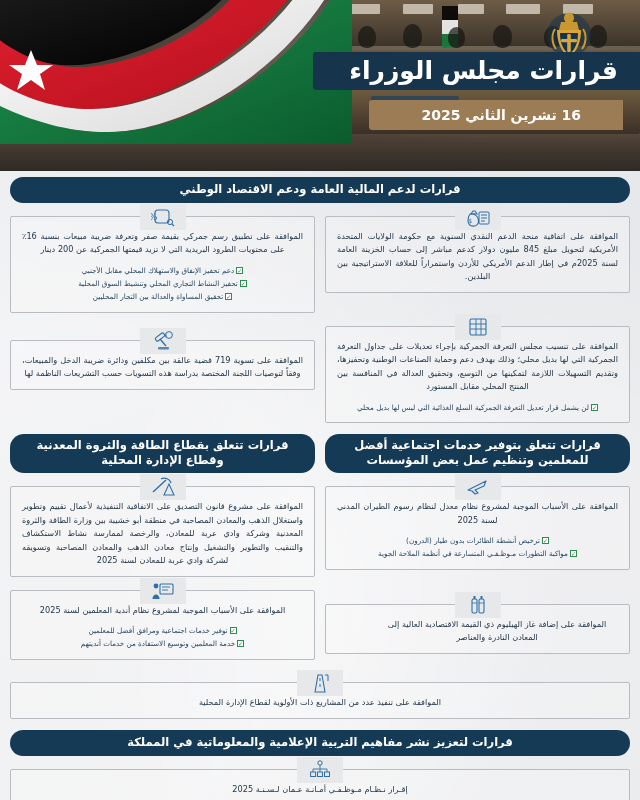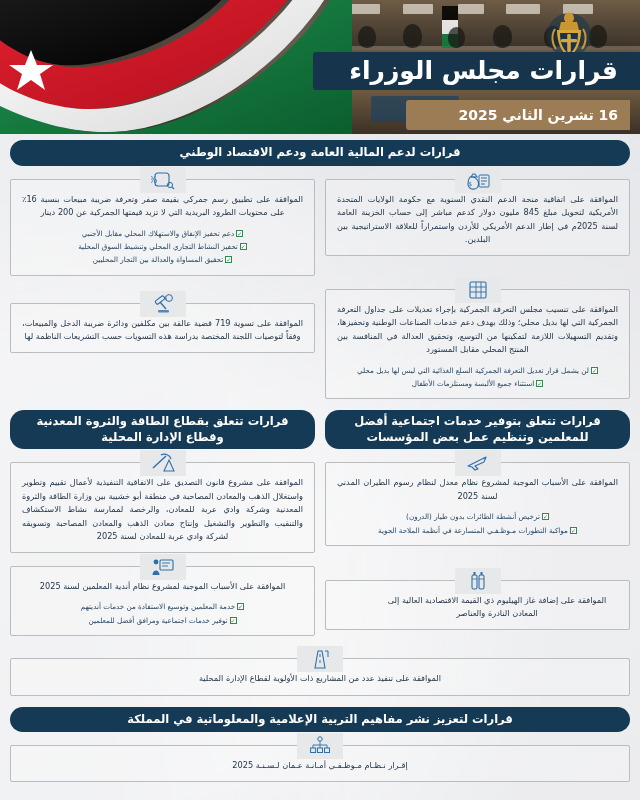--- a/index.html
+++ b/index.html
@@ -14,21 +14,21 @@
     width: 640px; height: 800px;
     background:
       radial-gradient(ellipse at 12% 72%, rgba(255,255,255,.55) 0 30%, rgba(0,0,0,0) 62%),
       radial-gradient(ellipse at 85% 88%, rgba(255,255,255,.4) 0 26%, rgba(0,0,0,0) 60%),
       linear-gradient(160deg, #edeef0 0%, #e4e5e8 45%, #dfe0e4 100%);
   }
 
   
   .header {
     position: relative;
-    width: 640px; height: 134px;
+    width: 640px; height: 171px;
     overflow: hidden;
     background: linear-gradient(100deg, #2a2f33 0%, #3c3a36 28%, #4b443c 52%, #55483c 72%, #3a332c 100%);
   }
   .hall {
     position: absolute; inset: 0;
     background:
       radial-gradient(ellipse at 68% 18%, rgba(120,110,95,.55) 0 22%, rgba(0,0,0,0) 55%),
       radial-gradient(ellipse at 92% 35%, rgba(150,135,110,.35) 0 20%, rgba(0,0,0,0) 55%),
       linear-gradient(180deg, #2e2b27 0%, #4a4038 40%, #5b4c3e 70%, #2f2a25 100%);
   }
@@ -66,23 +66,23 @@
     position: absolute; right: 0; top: 52px;
     background: #16354d;
     padding: 6px 22px 7px 36px;
     border-radius: 3px 0 0 3px;
   }
   .title-bar h1 {
     color: #ffffff; font-size: 25px; font-weight: bold;
     letter-spacing: .3px; line-height: 1;
   }
   .date-bar {
-    position: absolute; right: 10px; top: 100px;
+    position: absolute; right: 17px; top: 100px;
     background: #9c7c54;
-    padding: 5px 12px 6px 52px;
+    padding: 5px 42px 6px 52px;
     border-radius: 3px 0 0 3px;
   }
   .date-bar span { color: #ffffff; font-size: 14px; font-weight: bold; }
 
   
   .section-head {
     background: #153a55;
     border-radius: 14px;
     color: #fff;
     text-align: center;
@@ -260,29 +260,25 @@
         <div class="card">
           <div class="icon-notch">
             <svg width="22" height="22" viewBox="0 0 22 22">
               <rect x="3" y="3" width="16" height="16" rx="1.5" fill="none" stroke="#2f6fa8" stroke-width="1.1"></rect>
               <line x1="3" y1="8" x2="19" y2="8" stroke="#2f6fa8" stroke-width=".9"></line>
               <line x1="3" y1="13" x2="19" y2="13" stroke="#2f6fa8" stroke-width=".9"></line>
               <line x1="9" y1="3" x2="9" y2="19" stroke="#2f6fa8" stroke-width=".9"></line>
               <line x1="14" y1="3" x2="14" y2="19" stroke="#2f6fa8" stroke-width=".9"></line>
             </svg>
           </div>
-          <p class="body">الموافقة على تنسيب مجلس التعرفة الجمركية بإجراء تعديلات على جداول التعرفة الجمركية التي لها بديل محلي؛ وذلك بهدف دعم خدمات الصناعات الوطنية وتحفيزها، وتقديم التسهيلات اللازمة لتمكينها من التوسع، وتحقيق العدالة في المنافسة بين المنتج المحلي مقابل المستورد</p>
+          <p class="body">الموافقة على تنسيب مجلس التعرفة الجمركية بإجراء تعديلات على جداول التعرفة الجمركية التي لها بديل محلي؛ وذلك بهدف دعم وحماية الصناعات الوطنية وتحفيزها، وتقديم التسهيلات اللازمة لتمكينها من التوسع، وتحقيق العدالة في المنافسة بين المنتج المحلي مقابل المستورد</p>
           <ul class="bullets">
             <li>
                 <span class="tick">✓</span>
                 <span class="txt">لن يشمل قرار تعديل التعرفة الجمركية السلع الغذائية التي ليس لها بديل محلي</span>
-              </li>
-            <li>
-                <span class="tick">✓</span>
-                <span class="txt">استثناء جميع الألبسة ومستلزمات الأطفال</span>
               </li>
           </ul>
         </div>
       </div>
       <div class="col">
         <div class="card" style="margin-top:27px;">
           <div class="icon-notch">
             <svg width="24" height="22" viewBox="0 0 24 22">
               <rect x="4" y="5" width="10" height="4" rx="1.4" transform="rotate(-38 9 7)" fill="none" stroke="#2f6fa8" stroke-width="1.1"></rect>
               <line x1="9" y1="9" x2="15" y2="16" stroke="#2f6fa8" stroke-width="1.3"></line>
@@ -366,25 +362,25 @@
               <line x1="11" y1="6" x2="19" y2="6" stroke="#2f6fa8" stroke-width=".9"></line>
               <line x1="11" y1="9" x2="17" y2="9" stroke="#2f6fa8" stroke-width=".9"></line>
               <circle cx="5" cy="5" r="2.4" fill="#2f6fa8"></circle>
               <path d="M1.5,18 C1.5,12 8.5,12 8.5,18 Z" fill="#2f6fa8"></path>
             </svg>
           </div>
           <p class="body one">الموافقة على الأسباب الموجبة لمشروع نظام أندية المعلمين لسنة 2025</p>
           <ul class="bullets">
             <li>
                 <span class="tick">✓</span>
+                <span class="txt">توفير خدمات اجتماعية ومرافق أفضل للمعلمين</span>
+              </li>
+            <li>
+                <span class="tick">✓</span>
                 <span class="txt">خدمة المعلمين وتوسيع الاستفادة من خدمات أنديتهم</span>
-              </li>
-            <li>
-                <span class="tick">✓</span>
-                <span class="txt">توفير خدمات اجتماعية ومرافق أفضل للمعلمين</span>
               </li>
           </ul>
         </div>
       </div>
     </div>
 
     <div class="card" style="margin-top:22px;padding-bottom:9px;">
       <div class="icon-notch">
         <svg width="22" height="22" viewBox="0 0 22 22">
           <path d="M6,20 L9,3 L13,3 L16,20 Z" fill="none" stroke="#2f6fa8" stroke-width="1.1"></path>

